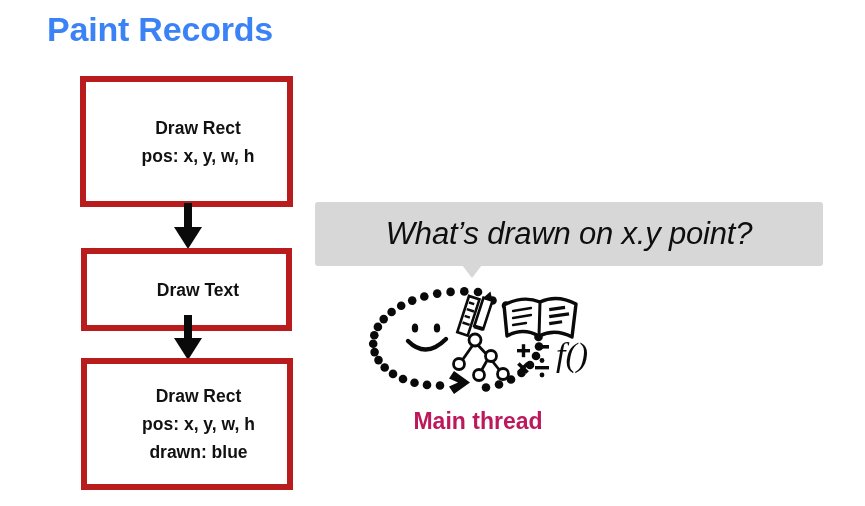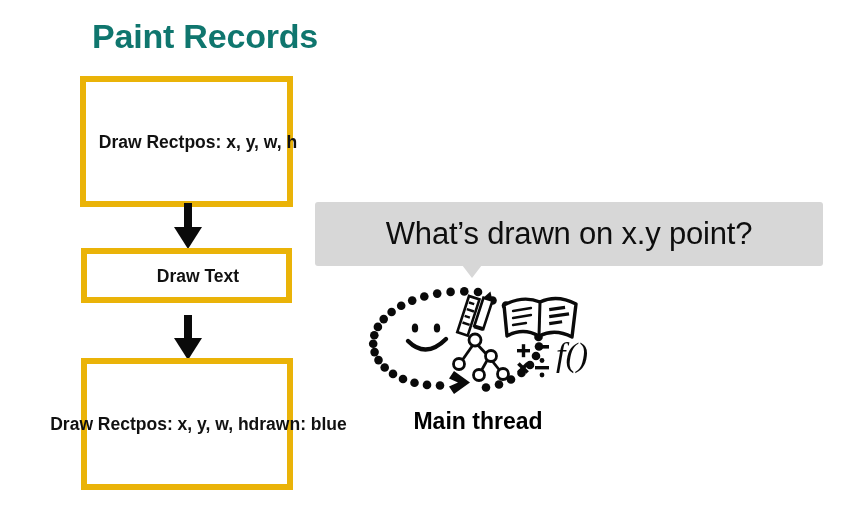--- a/index.html
+++ b/index.html
@@ -13,52 +13,51 @@
     position: relative;
     overflow: hidden;
     font-family: "Liberation Sans", sans-serif;
     color: #0d0d0d;
   }
 
   
   #slide-title {
     position: absolute;
     left: 47px;
-    top: 17px;
+    top: 10px;
     font-size: 34px;
     font-weight: bold;
     letter-spacing: -0.2px;
-    color: #0f766e;
-    white-space: nowrap;
-    margin-left: 45px;
+    color: #3b82f6;
+    white-space: nowrap;
   }
 
   
   .record-box {
     position: absolute;
     box-sizing: border-box;
     background: #ffffff;
-    border: 6px solid #eab308;
+    border: 6px solid #b91c1c;
     display: flex;
-    flex-direction: row;
+    flex-direction: column;
     align-items: center;
     justify-content: center;
     text-align: center;
     padding-left: 23px;
   }
   .record-line {
     font-size: 17.5px;
     font-weight: bold;
     line-height: 28px;
     white-space: nowrap;
     color: #111111;
   }
 
   #record-box-1 { left: 80px;  top: 76px;  width: 213px; height: 131px; }
-  #record-box-2 { left: 81px;  top: 248px; width: 211px; height: 55px;  }
+  #record-box-2 { left: 81px;  top: 248px; width: 211px; height: 83px;  }
   #record-box-3 { left: 81px;  top: 358px; width: 212px; height: 132px; }
 
   
   .flow-arrow {
     position: absolute;
     left: 170px;
     width: 36px;
   }
   #flow-arrow-1 { top: 203px; height: 48px; }
   #flow-arrow-2 { top: 315px; height: 47px; }
@@ -75,20 +74,21 @@
     display: flex;
     align-items: center;
     justify-content: center;
   }
   #speech-bubble-text {
     font-size: 31px;
     font-weight: normal;
     color: #0e0e0e;
     letter-spacing: -0.2px;
     white-space: nowrap;
+    font-style: italic;
   }
   #speech-bubble-tail {
     position: absolute;
     left: 462px;
     top: 265px;
     width: 0;
     height: 0;
     border-left: 10px solid transparent;
     border-right: 10px solid transparent;
     border-top: 13px solid #d7d7d7;
@@ -103,21 +103,21 @@
     height: 112px;
   }
   #main-thread-label {
     position: absolute;
     left: 358px;
     top: 408px;
     width: 240px;
     text-align: center;
     font-size: 23px;
     font-weight: bold;
-    color: #000000;
+    color: #be185d;
     white-space: nowrap;
   }
 </style>
 </head>
 <body>
 
 <div id="slide-title">Paint Records</div>
 
 <div class="record-box" id="record-box-1">
   <div class="record-line">Draw Rect</div>

